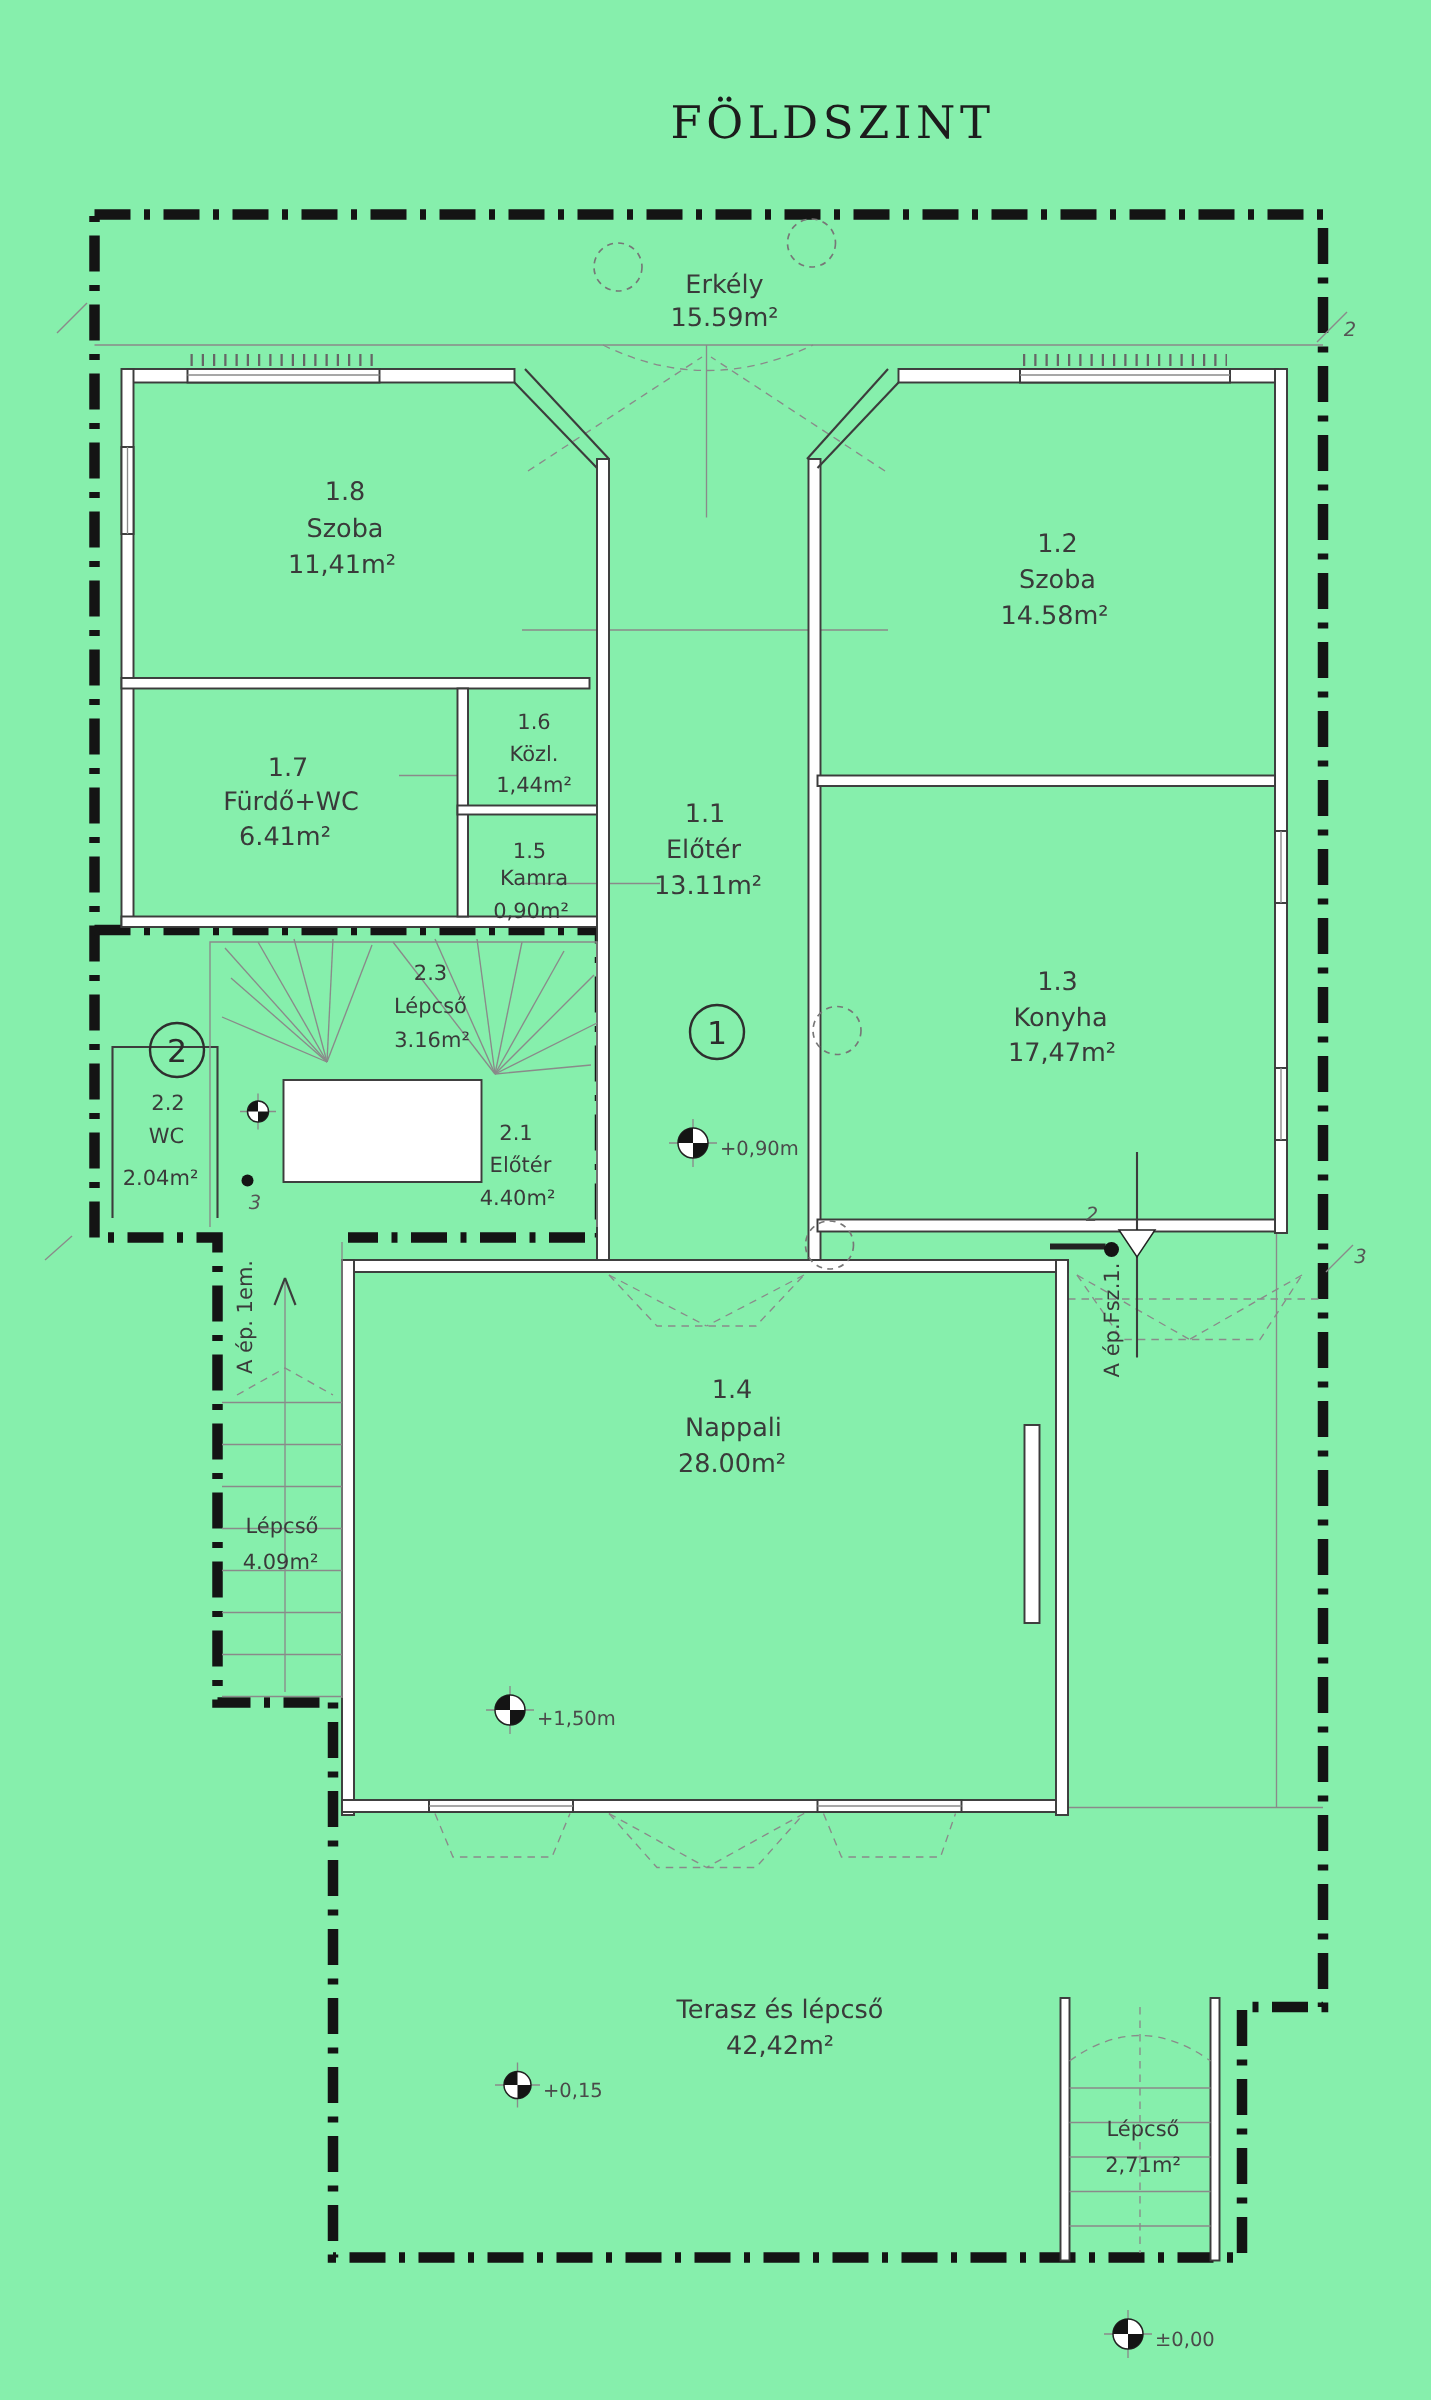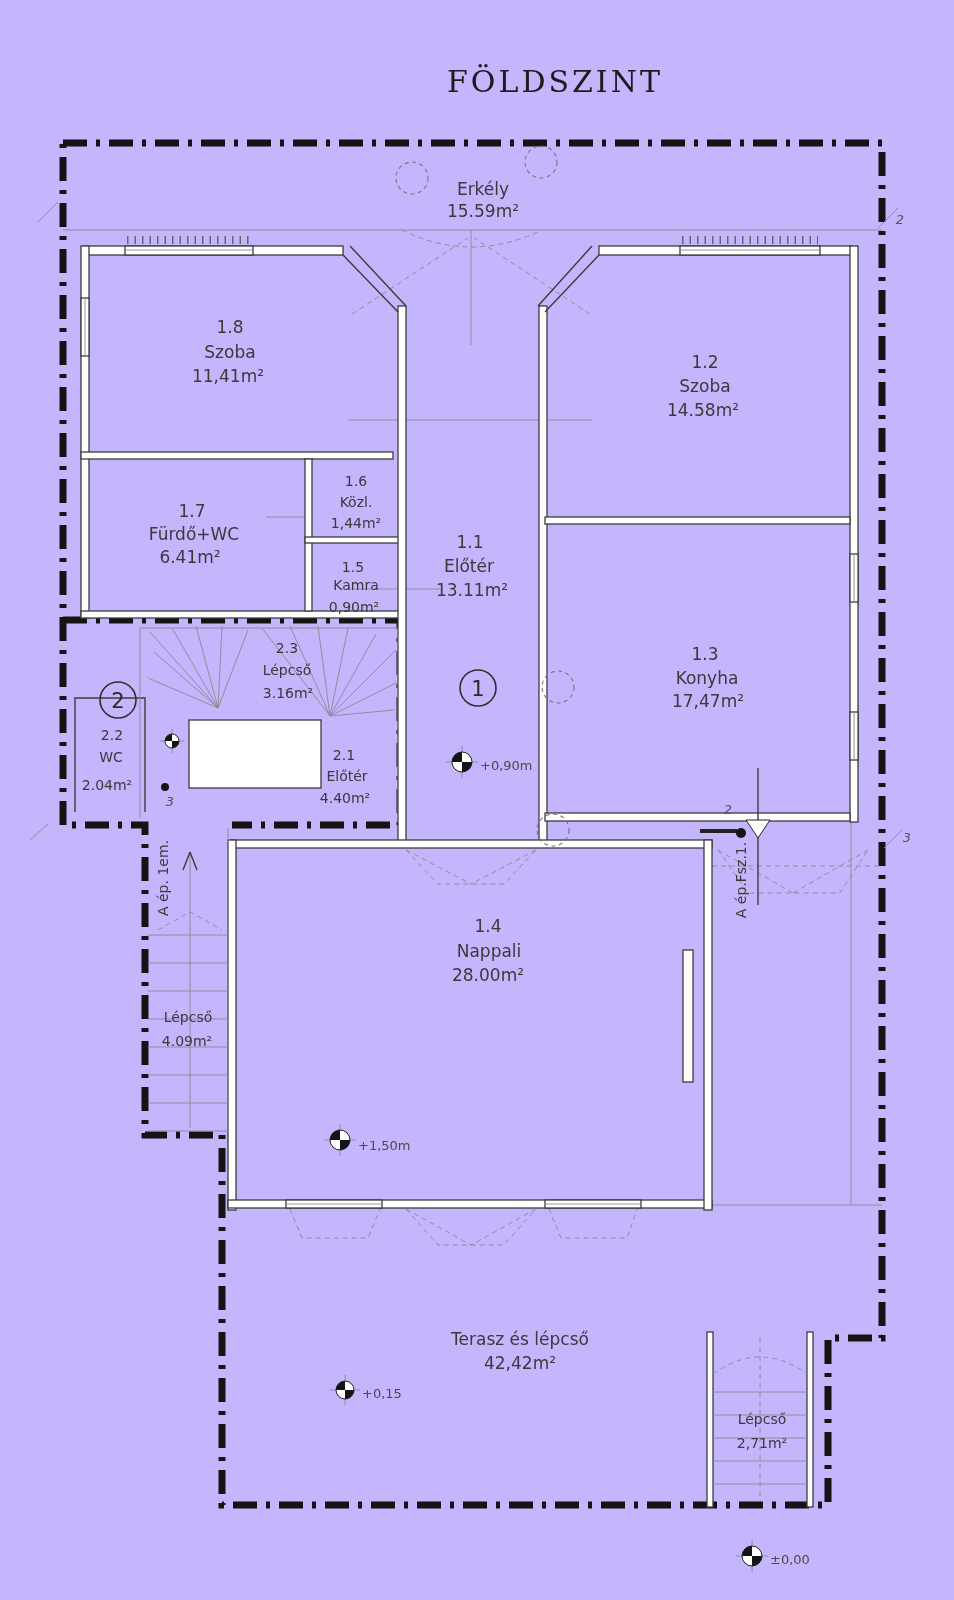--- a/index.html
+++ b/index.html
@@ -1,16 +1,16 @@
 <!DOCTYPE html>
 <html><head>
 <meta charset="utf-8">
 <style>
   html,body{margin:0;padding:0;background:#fdfdfd;}
-  #page{position:relative;width:954px;height:1600px;background:#c4b5fd;overflow:hidden;}
+  #page{position:relative;width:954px;height:1600px;background:#86efac;overflow:hidden;}
   svg{position:absolute;left:0;top:0;}
   svg text{font-family:"DejaVu Sans","Liberation Sans",sans-serif;fill:#3a3a3a;}
   .title{font-family:"DejaVu Serif","Liberation Serif",serif;font-size:30px;fill:#1c1c1c;letter-spacing:3px;text-anchor:middle;}
   .t{font-size:17px;text-anchor:middle;}
   .ts{font-size:14px;text-anchor:middle;}
   .tm{font-size:13px;text-anchor:start;fill:#4a4a4a;}
   .ax{font-size:13px;font-style:italic;fill:#555;text-anchor:middle;}
   .cn{font-size:21px;text-anchor:middle;fill:#2c2c2c;}
   .bd{stroke:#141414;stroke-width:7;fill:none;stroke-dasharray:24 9 4 9;}
   .w{fill:#ffffff;stroke:#3c3c3c;stroke-width:1.3;}

